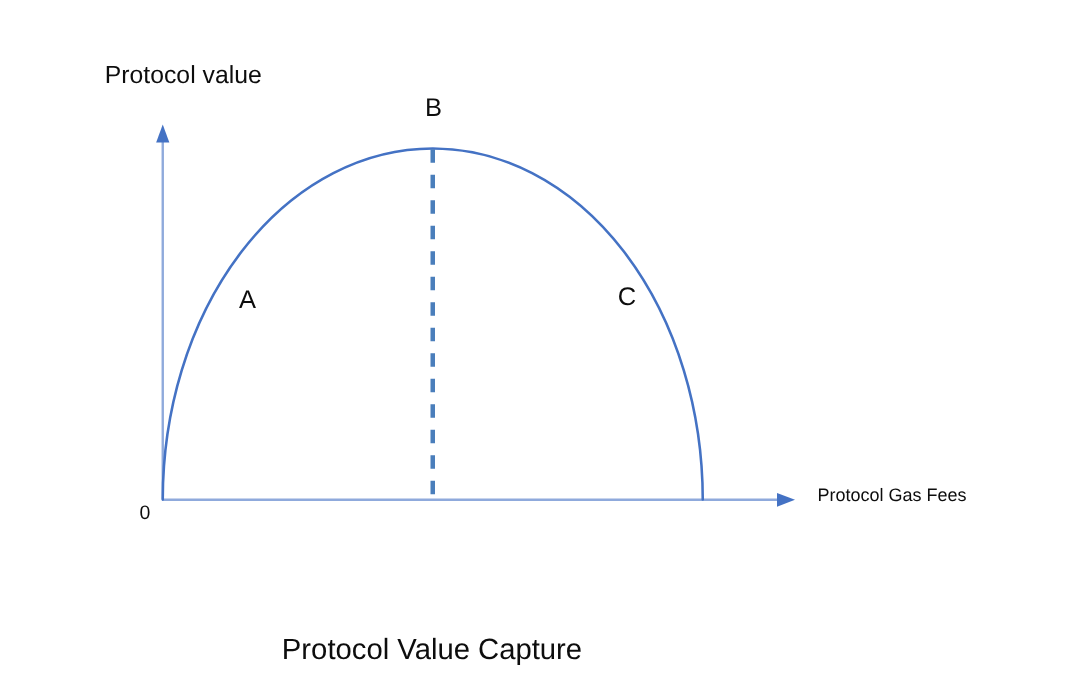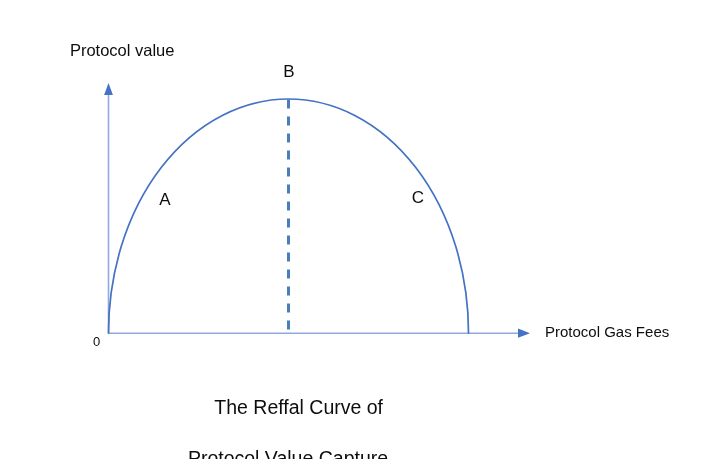--- a/index.html
+++ b/index.html
@@ -40,21 +40,21 @@
     width: 182px;
     text-align: center;
     font-size: 16.5px;
   }
   #y-axis-caption .line2 { display: block; }
 
   
   #x-axis-caption {
     left: 545px;
     top: 323px;
-    font-size: 15px;
+    font-size: 12px;
   }
 
   
   #origin-label {
     left: 93px;
     top: 334px;
     font-size: 13px;
   }
 
   
@@ -106,17 +106,16 @@
 
   <div class="txt" id="x-axis-caption">Protocol Gas Fees</div>
 
   <div class="txt" id="origin-label">0</div>
 
   <div class="txt point-label" id="label-a">A</div>
   <div class="txt point-label" id="label-b">B</div>
   <div class="txt point-label" id="label-c">C</div>
 
   <div class="txt" id="figure-title">
-    <span>The Reffal Curve of</span>
     <span class="line2">Protocol Value Capture</span>
   </div>
 
 </div>
 
 </body></html>

